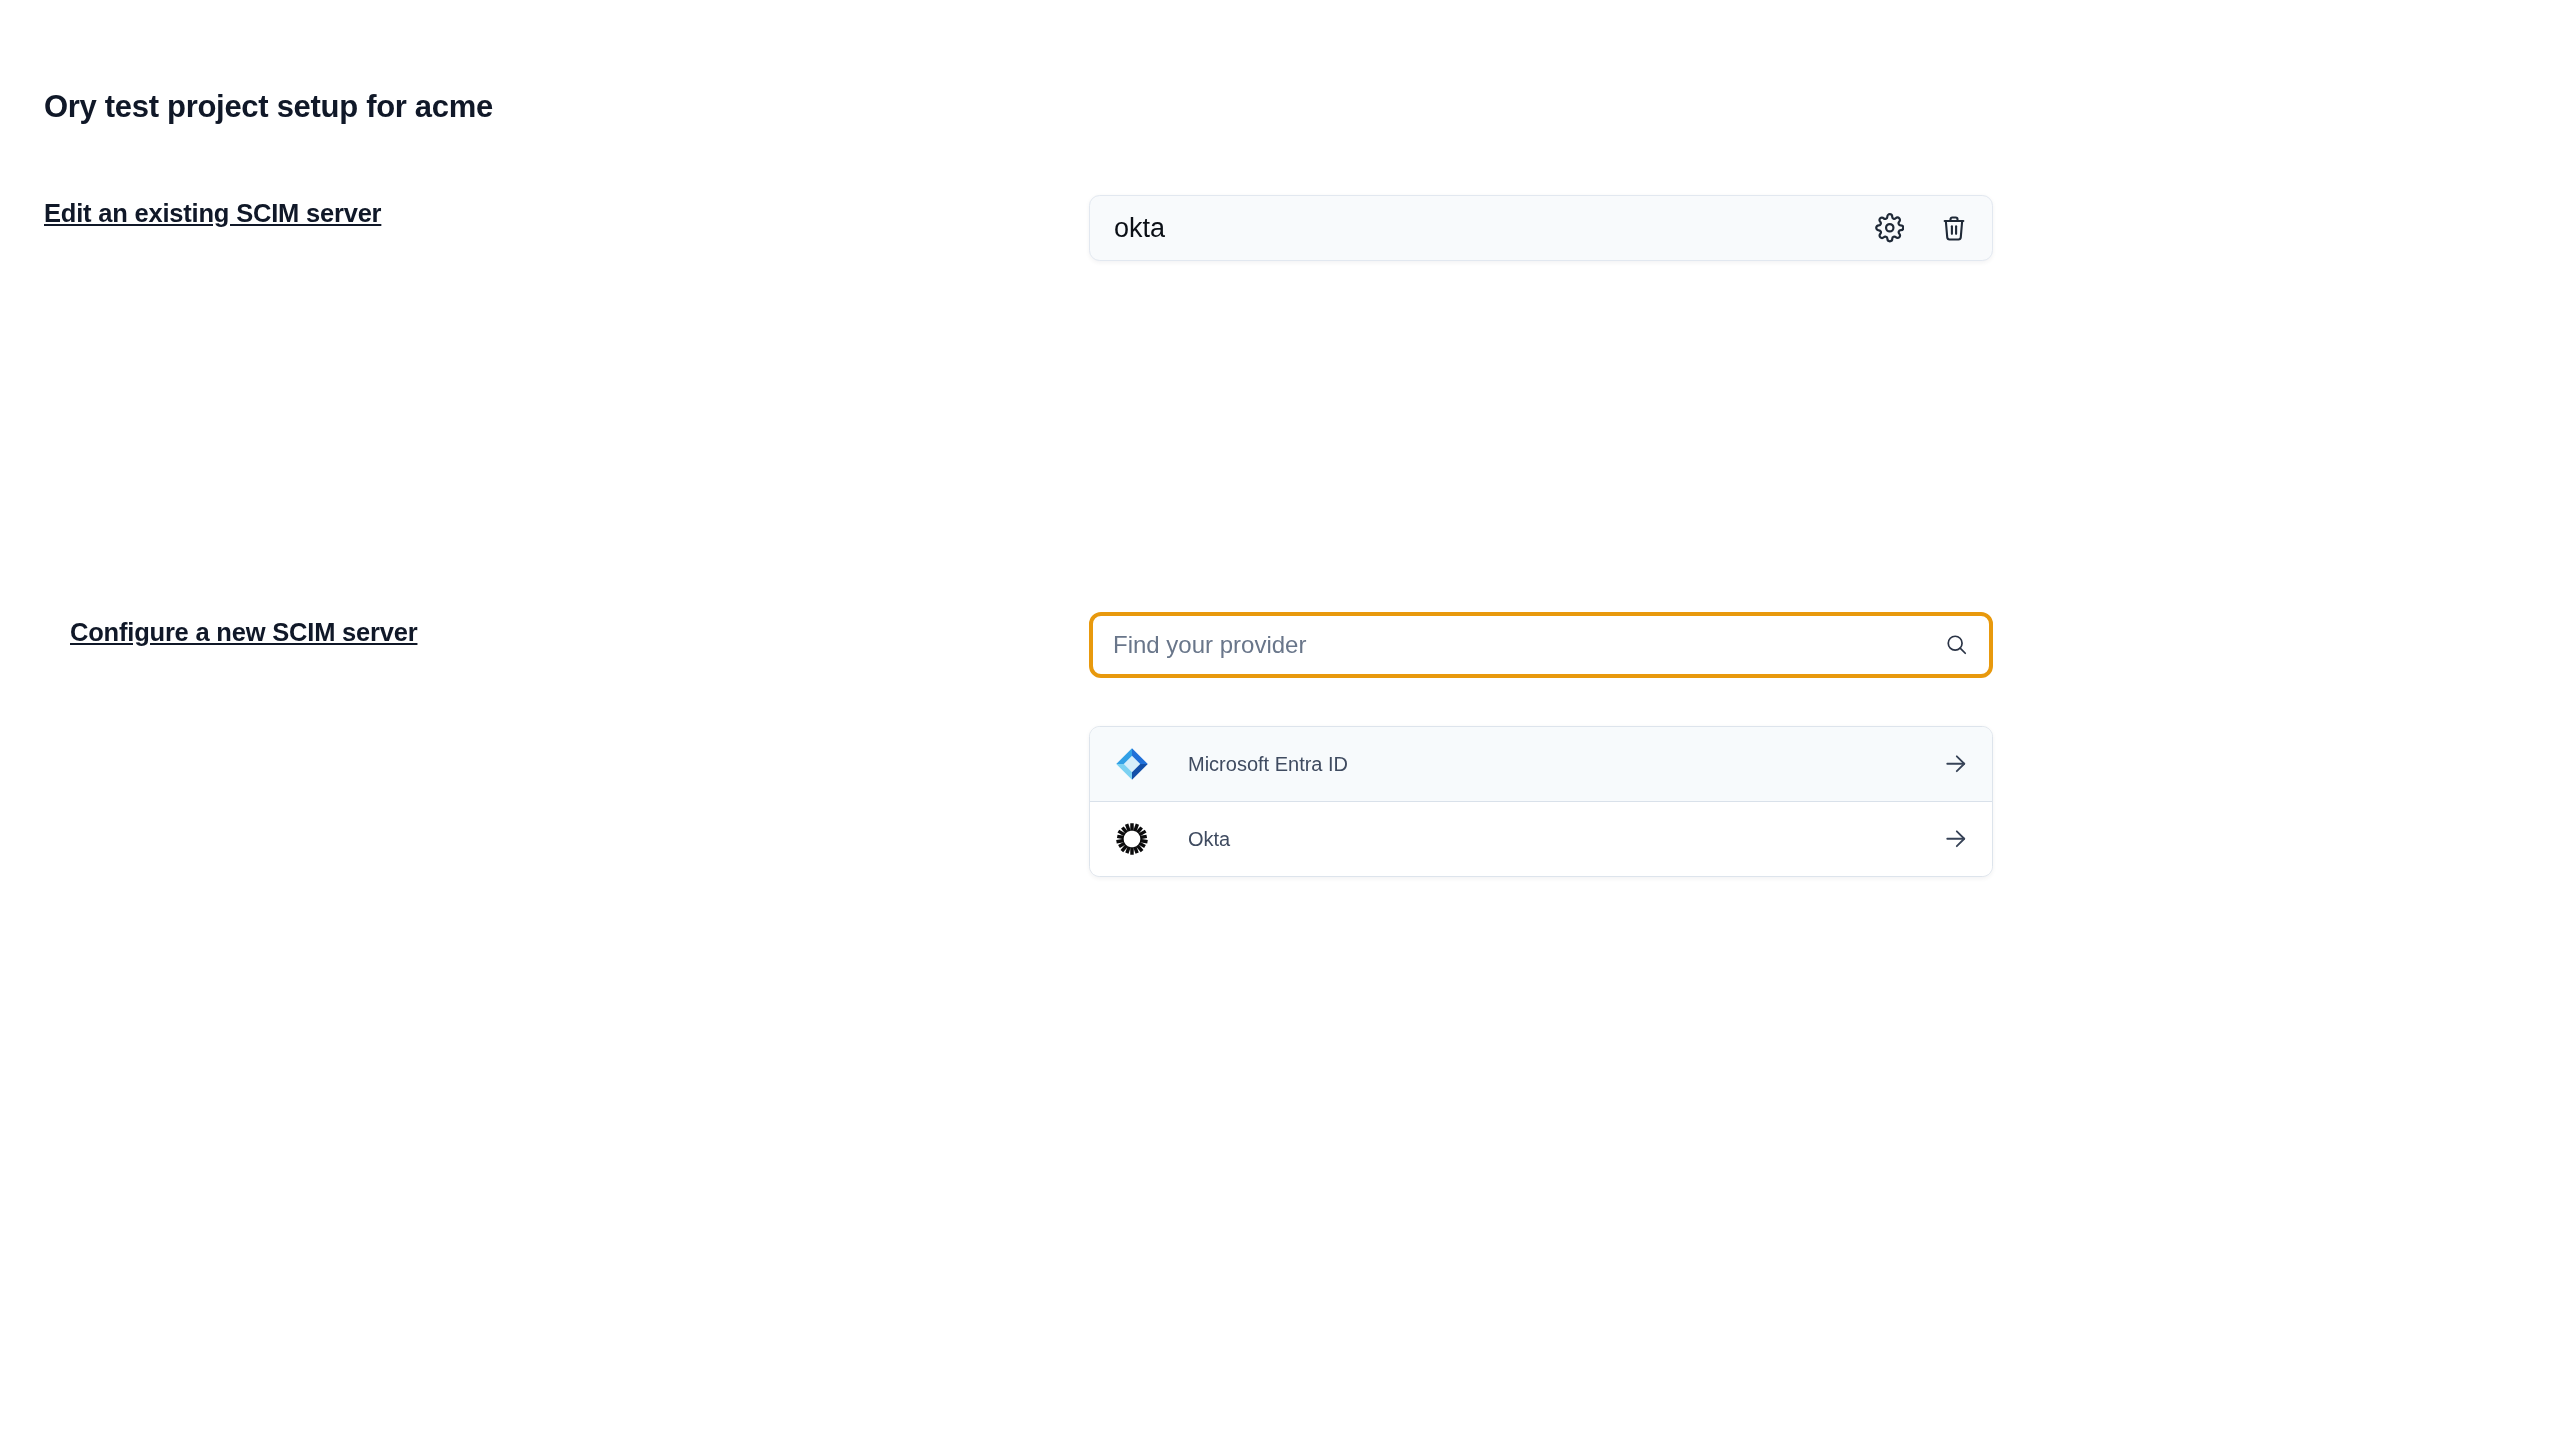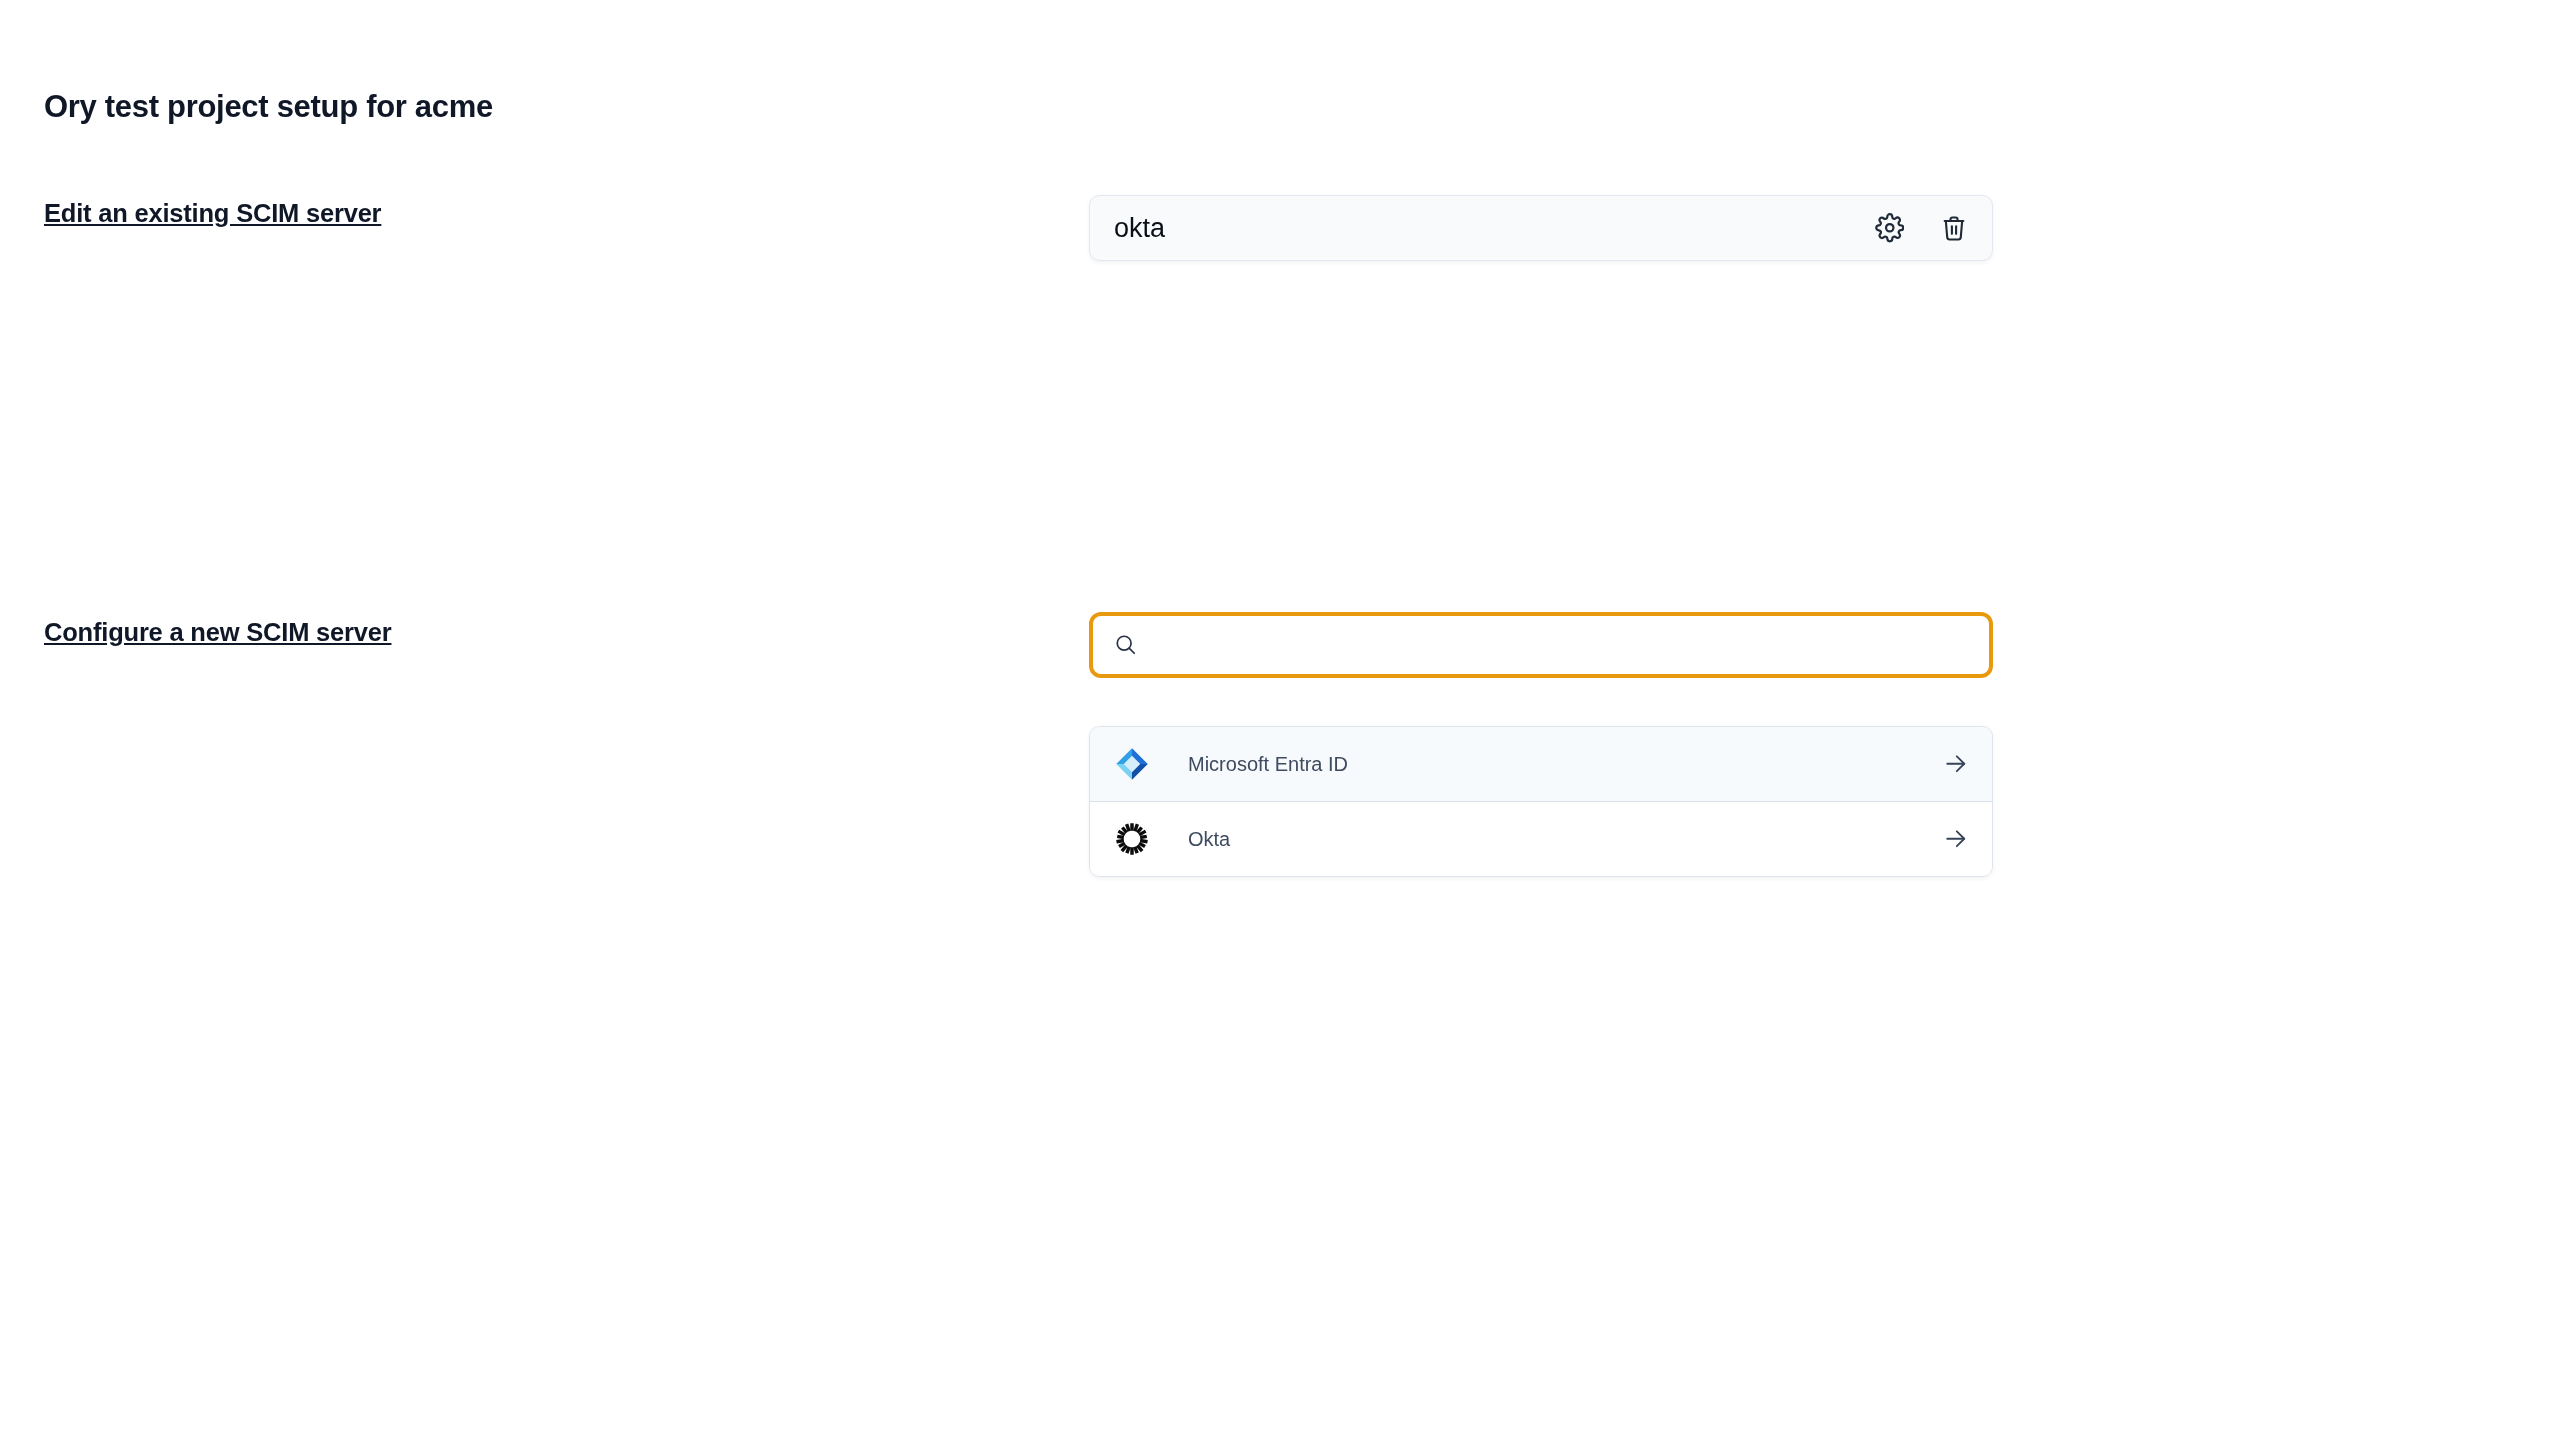--- a/index.html
+++ b/index.html
@@ -15,21 +15,21 @@
     position:absolute; left:44px; top:67px;
     font-size:31px; font-weight:700; letter-spacing:-0.3px;
     color:#101828; line-height:38px;
   }
   .section-label {
     position:absolute; left:44px;
     font-size:25.5px; font-weight:700; letter-spacing:-0.2px;
     color:#101828; line-height:31px;text-decoration:underline;
   }
   .label-edit { top:198px; }
-  .label-configure { top:617px; }
+  .label-configure { top:617px;margin-left:26px; }
 
   .edit-box {
     position:absolute; left:1089px; top:195px;
     width:904px; height:66px; box-sizing:border-box;
     background:#F8FAFC;
     border:1.3px solid #E2E8F0; border-radius:10.7px;
     box-shadow:0 1.3px 4px rgba(16,24,40,0.05);
     display:flex; align-items:center;
     padding:0 24px;
   }
@@ -106,20 +106,21 @@
           <line x1="10.2" y1="10.5" x2="10.2" y2="17"></line>
           <line x1="13.8" y1="10.5" x2="13.8" y2="17"></line>
         </svg>
       </span>
     </button>
   </div>
 
   <div class="section-label label-configure">Configure a new SCIM server</div>
 
   <div class="search-box">
+    <input class="search-input" type="text" placeholder="Find your provider" style="">
     <span class="search-glyph">
       <svg width="25.5" height="25.5" viewBox="0 0 24 24" fill="none" stroke="currentColor" stroke-width="1.6" stroke-linecap="round" stroke-linejoin="round">
         <circle cx="10.5" cy="10.5" r="6.5"></circle>
         <line x1="20" y1="20" x2="15.2" y2="15.2"></line>
       </svg>
     </span>
   </div>
 
   <div class="provider-list">
 

